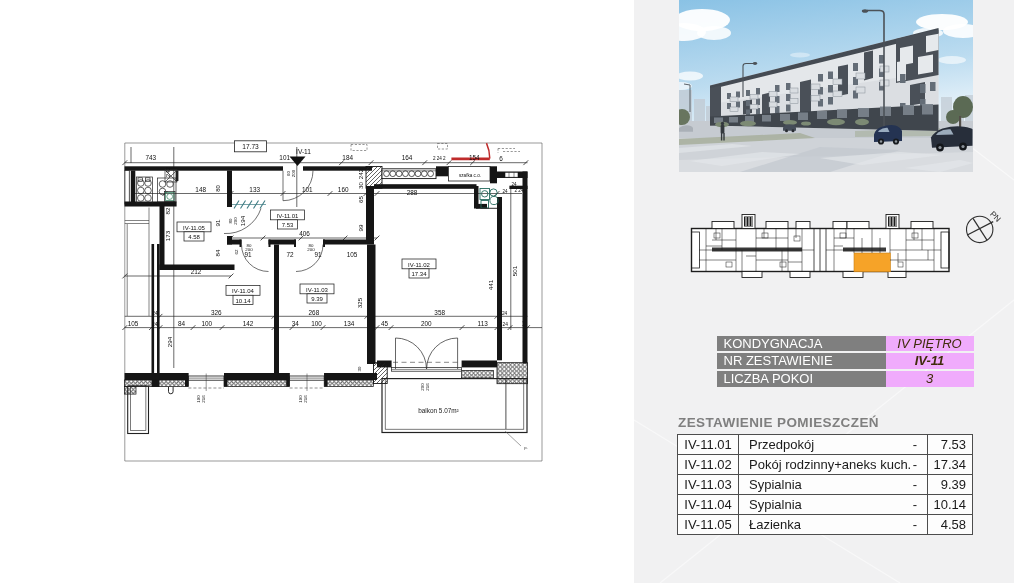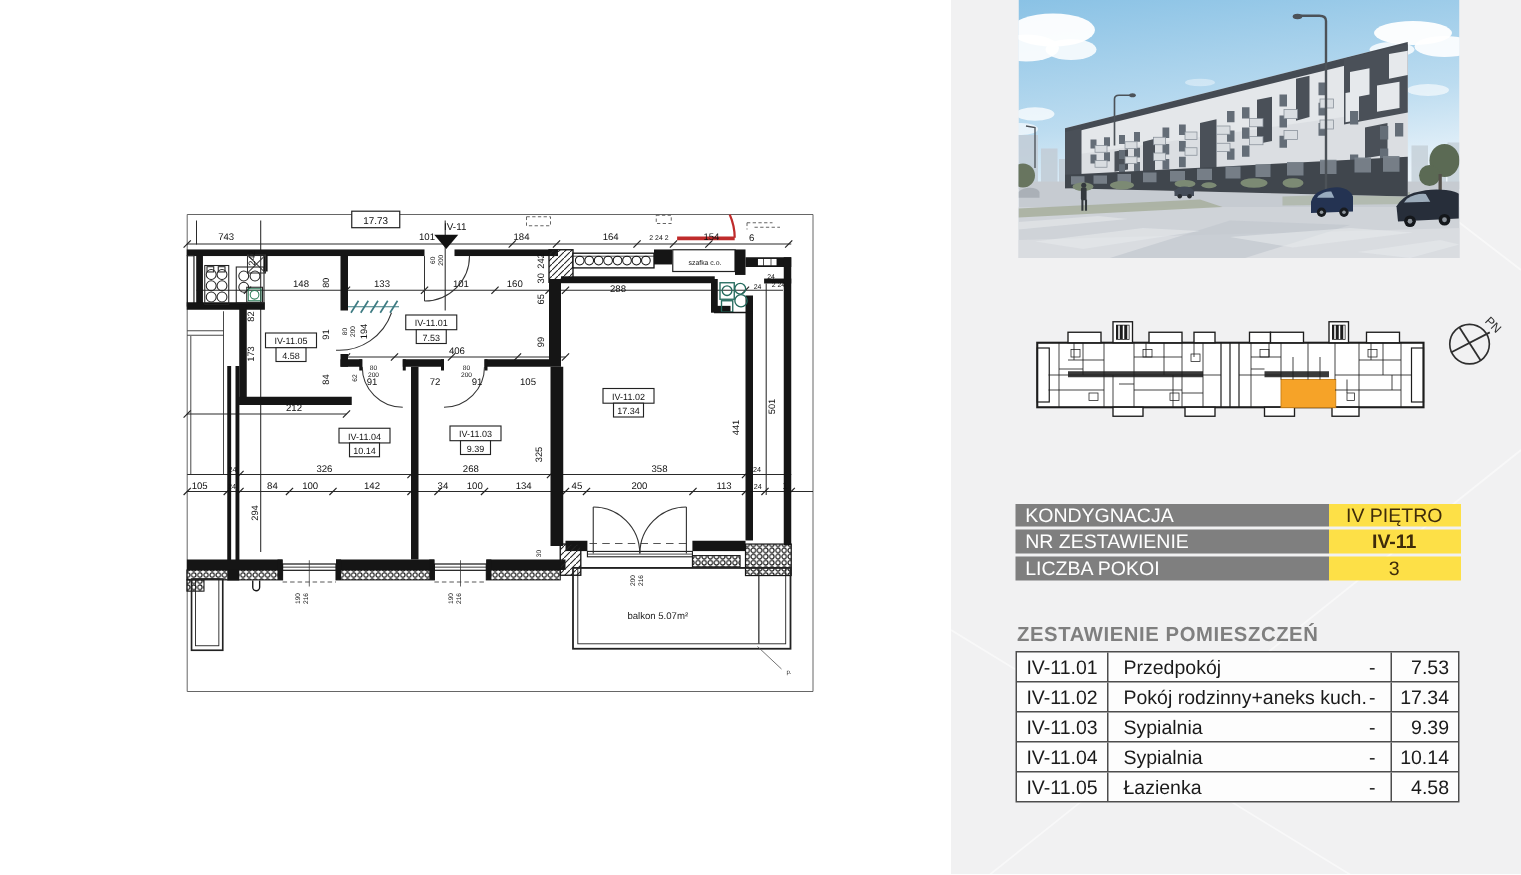--- a/index.html
+++ b/index.html
@@ -1,21 +1,21 @@
 <!DOCTYPE html>
 <html><head>
 <meta charset="utf-8">
 <style>
 html,body{margin:0;padding:0;background:#fff;font-family:"Liberation Sans",sans-serif;}
 #page{position:relative;width:1014px;height:583px;overflow:hidden;background:#fff;}
 #panel{position:absolute;left:634px;top:0;width:380px;height:583px;background:#f1f1f2;}
 svg{position:absolute;left:0;top:0;}
-.t1row{display:flex;margin-bottom:2.2px;}
+.t1row{display:flex;margin-bottom:2.2px;margin-left:40px;}
 .t1label{flex:1;background:#7f7f7f;color:#fff;font-size:13px;line-height:15.6px;padding-left:7px;}
-.t1val{width:88px;background:#fde047;color:#3f2c0a;font-size:13px;line-height:15.6px;text-align:center;}
+.t1val{width:88px;background:#f0abfc;color:#3f2c0a;font-size:13px;line-height:15.6px;text-align:center;font-style:italic;}
 #t2{position:absolute;left:677px;top:434px;width:294px;border:1px solid #4d4d4d;background:#fdfdfd;}
 .t2row{display:flex;height:19px;line-height:19px;font-size:13px;color:#1a1a1a;border-top:1px solid #4d4d4d;}
 .t2row:first-child{border-top:none;}
 .c1{width:60px;text-align:center;border-right:1px solid #4d4d4d;}
 .c2{flex:1;display:flex;justify-content:space-between;padding:0 10px 0 10px;border-right:1px solid #4d4d4d;align-items:center;}
 .c3{width:38px;text-align:right;padding-right:6px;}
 </style>
 </head>
 <body>
 <div id="page">

